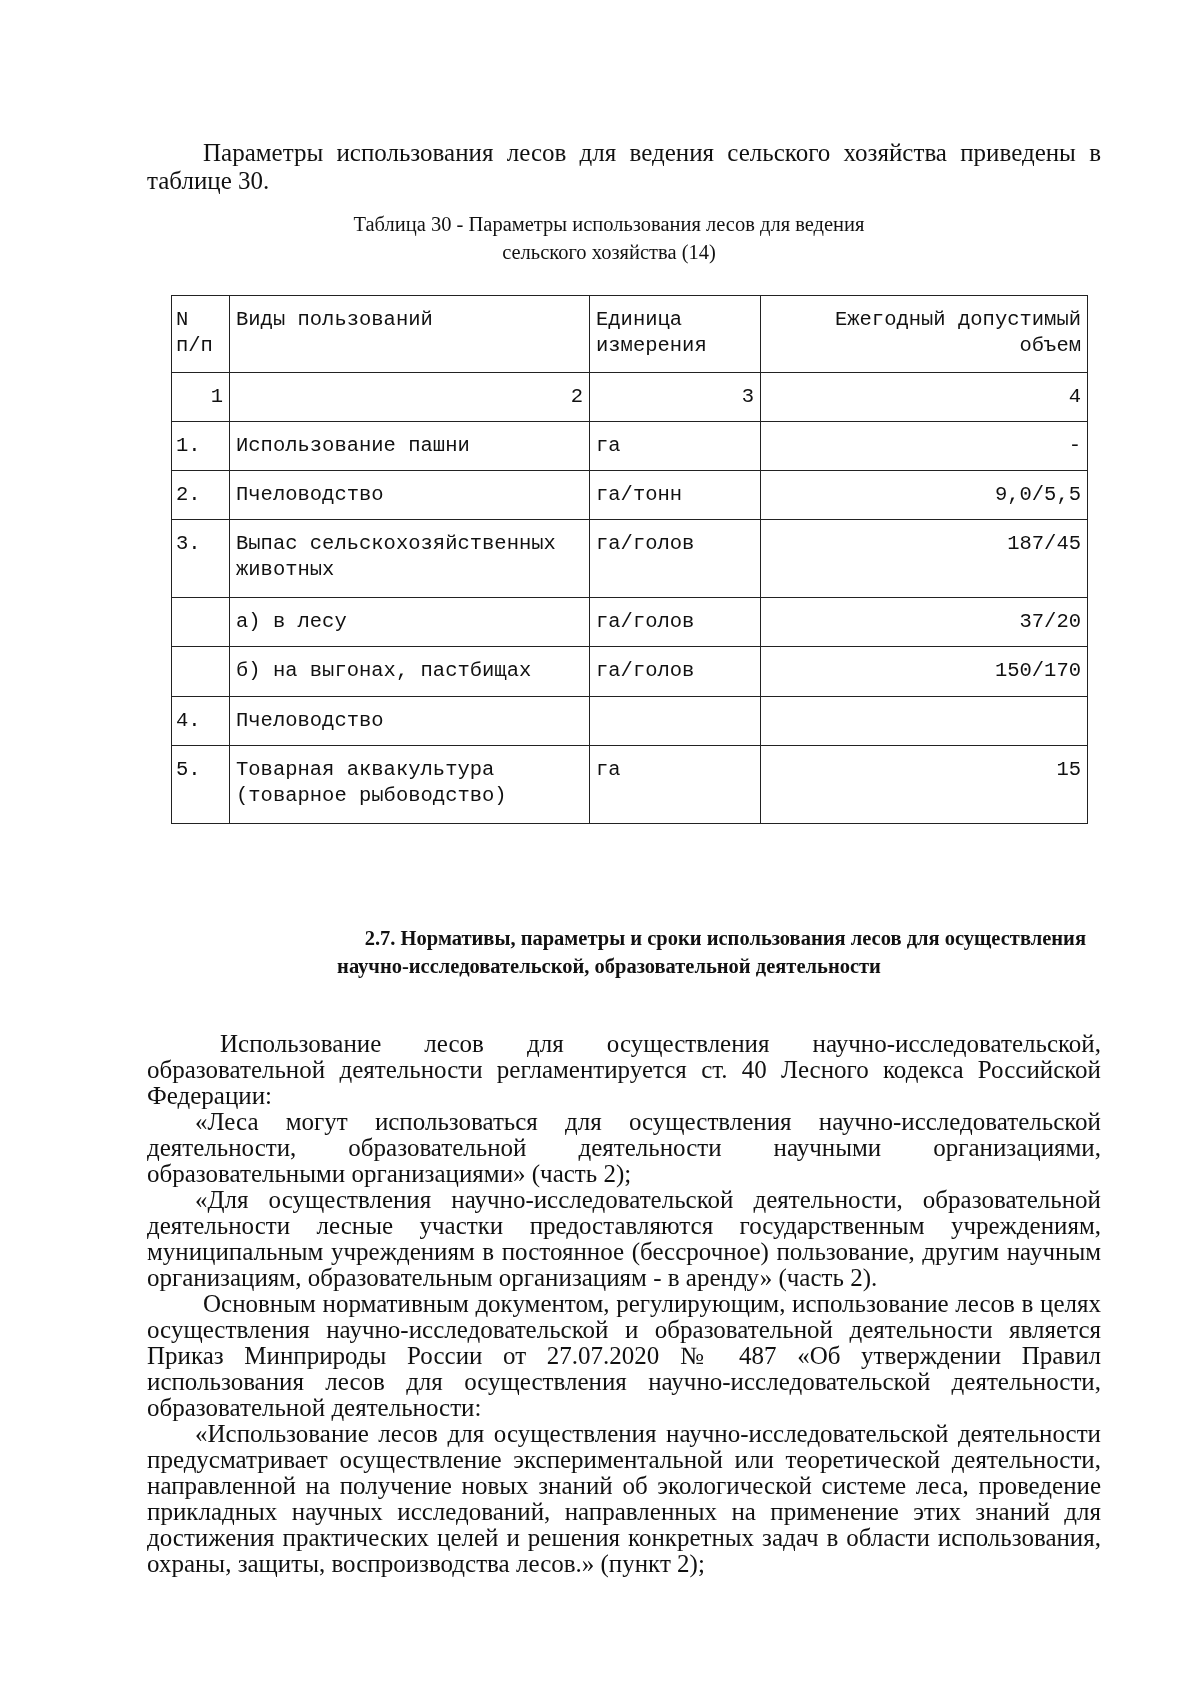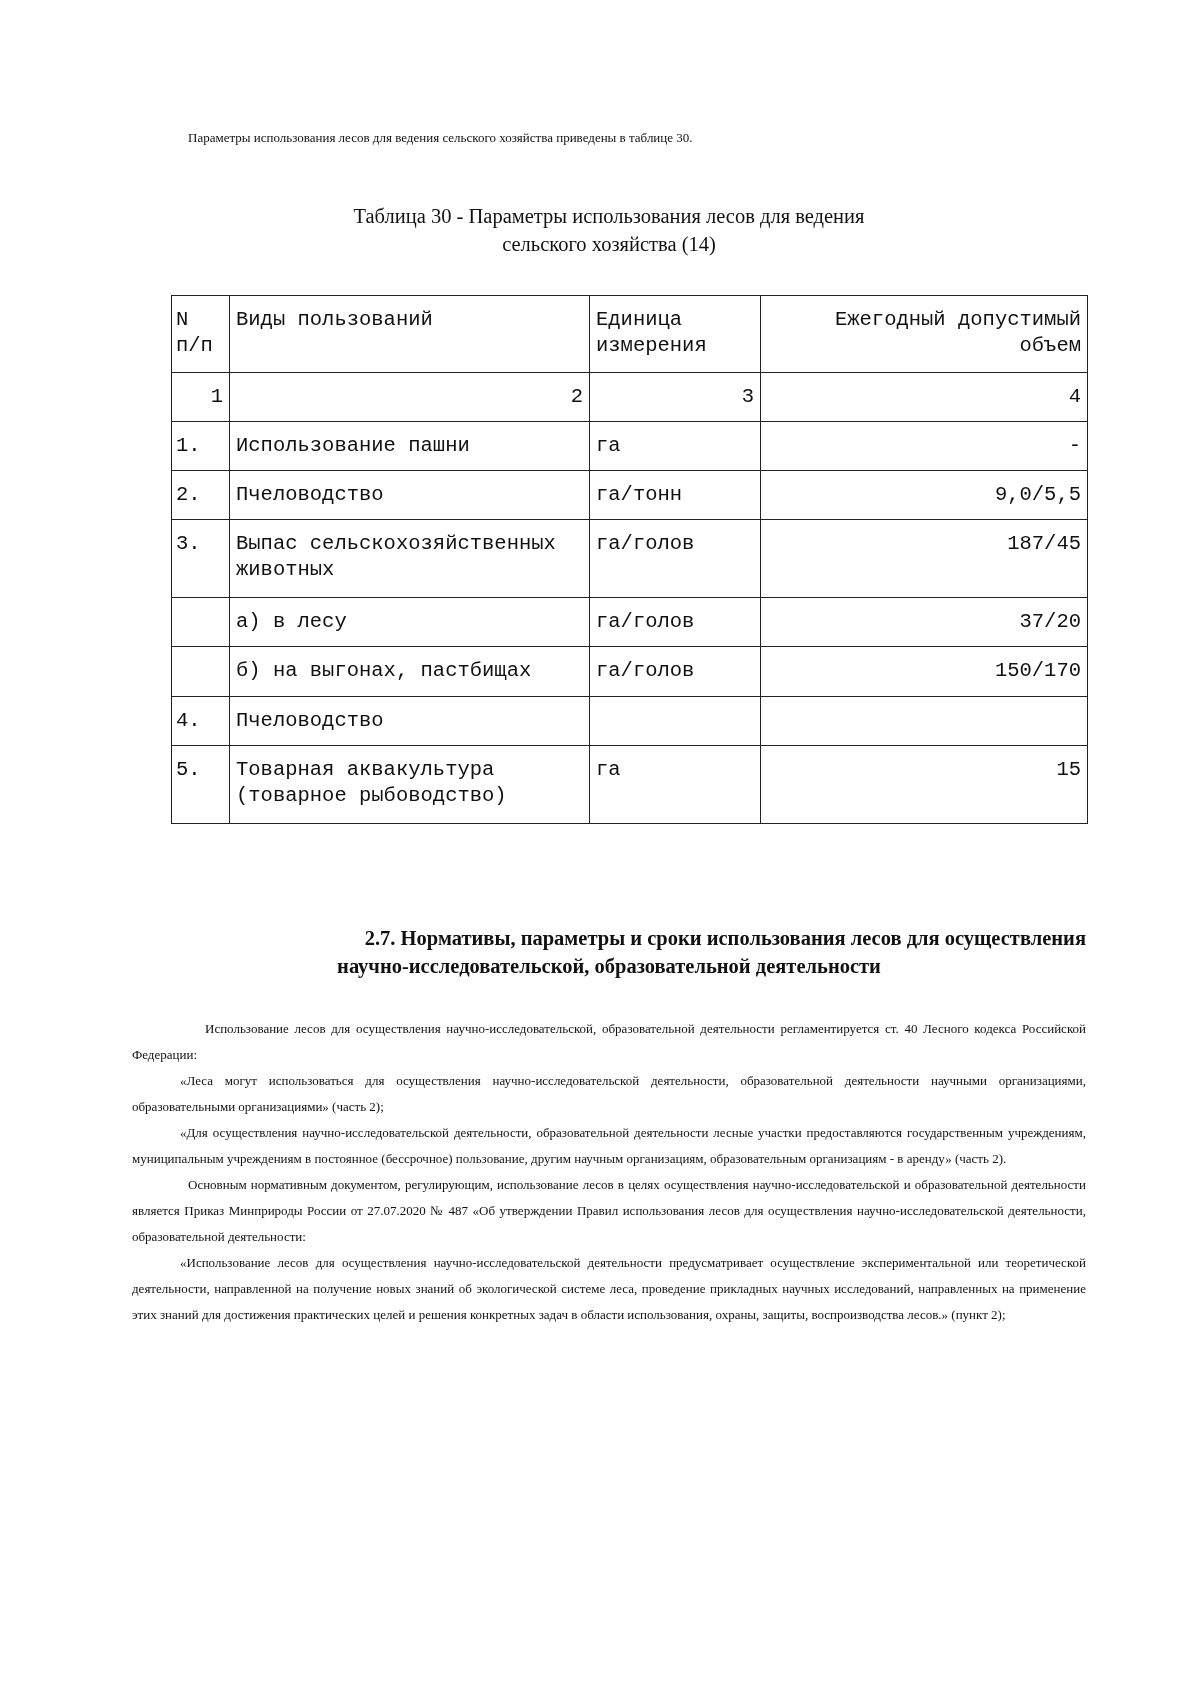--- a/index.html
+++ b/index.html
@@ -4,26 +4,26 @@
   <style>
     html, body { margin: 0; padding: 0; background: #ffffff; }
     body {
       width: 1200px; height: 1697px; position: relative; overflow: hidden;
       font-family: "Liberation Serif", "DejaVu Serif", serif;
       color: #111111;
     }
     .page { position: absolute; left: 0; top: 0; width: 1200px; height: 1697px; }
     .para {
       position: absolute; left: 132px; width: 954px;
-      font-size: 13px; text-align: justify; margin: 0;
+      font-size: 25px; text-align: justify; margin: 15px;
       text-align-last: left;
     }
     .intro { top: 124px; line-height: 28px; text-indent: 56px; }
     .caption {
-      position: absolute; left: 132px; width: 954px; top: 202px;
+      position: absolute; left: 132px; width: 954px; top: 210px;
       text-align: center; font-size: 20.5px; line-height: 28px; margin: 0;
     }
     .caption span { display: block; }
     table.data {
       position: absolute; left: 171px; top: 295px;
       width: 916px; border-collapse: collapse; table-layout: fixed;
       font-size: 20.5px;
       font-family: Liberation Mono, monospace;
     }
     table.data td {

